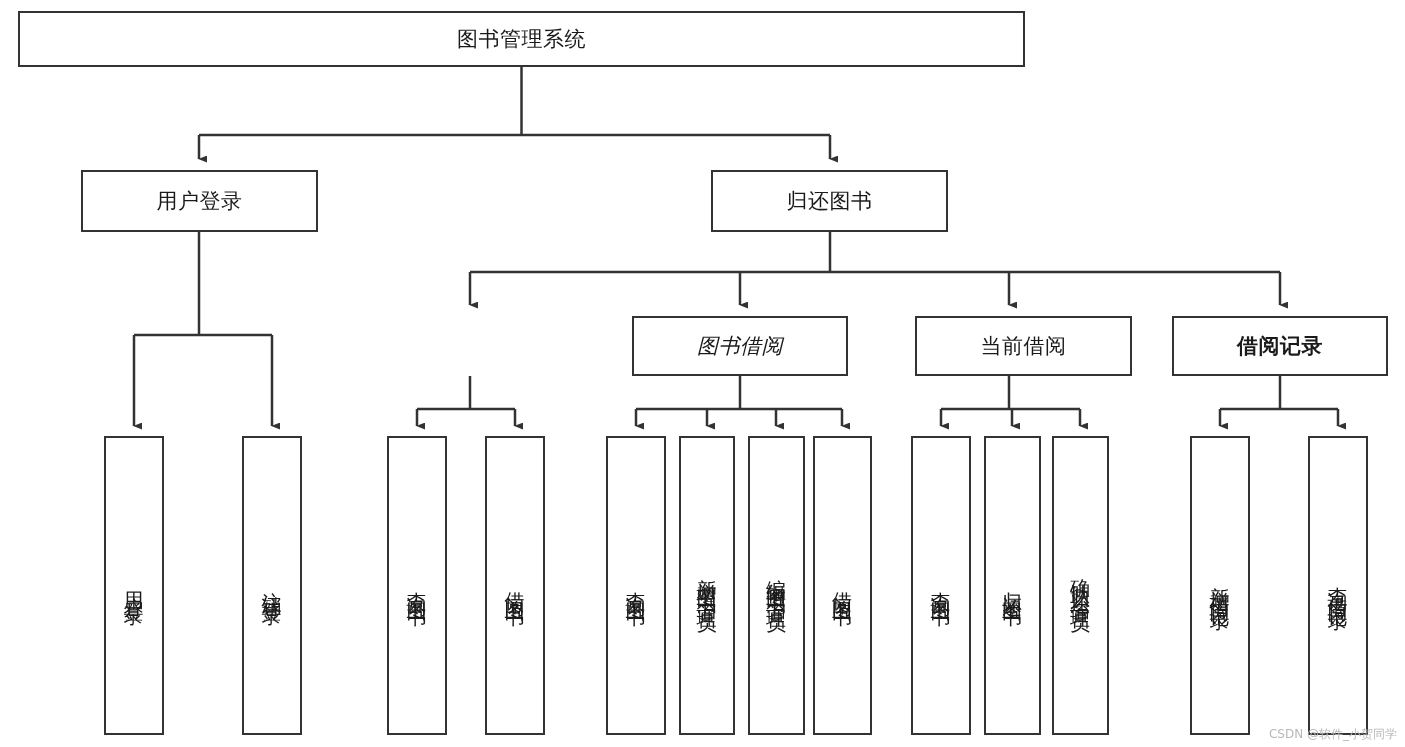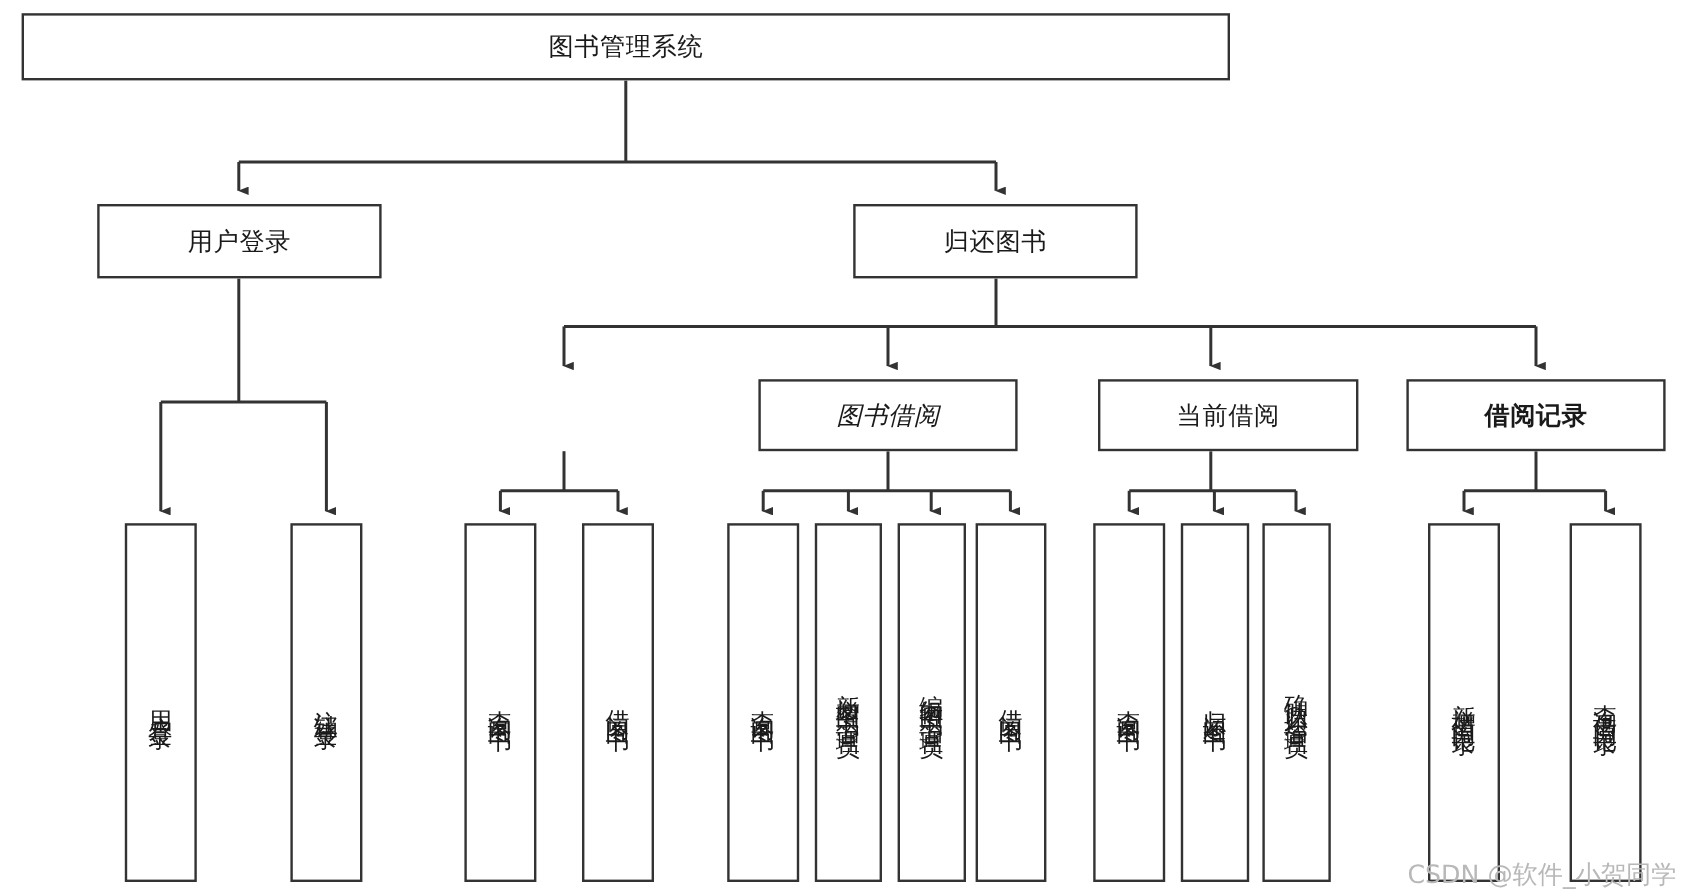--- a/index.html
+++ b/index.html
@@ -51,21 +51,21 @@
     line-height: 1;
     white-space: nowrap;
   }
   .node .hlabel {
     white-space: nowrap;
   }
   #watermark {
     position: absolute;
     right: 8px;
     bottom: 4px;
-    font-size: 21px;
+    font-size: 12px;
     color: #b8b8b8;
     white-space: nowrap;
     user-select: none;
   }
 </style>
 </head>
 <body>
 
 <div id="diagram-root">
 

